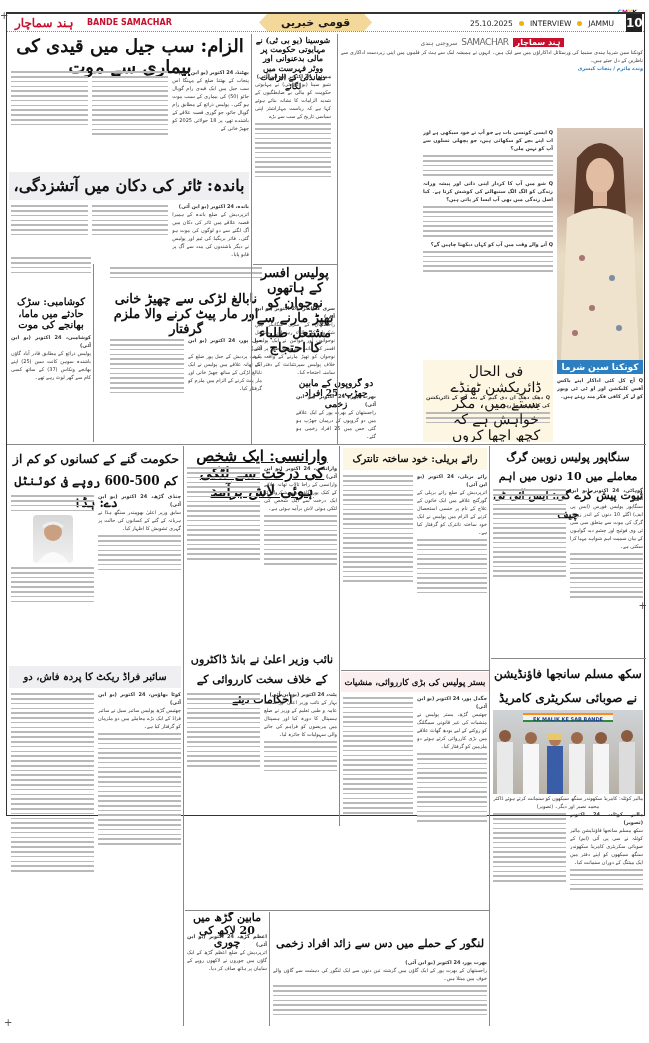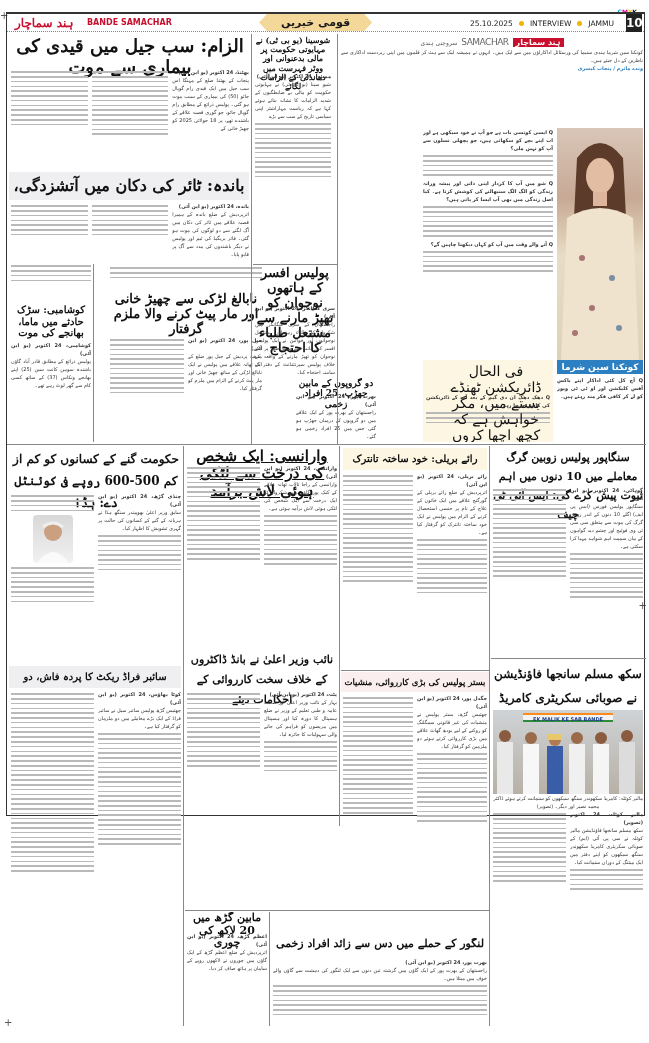--- a/index.html
+++ b/index.html
@@ -127,21 +127,21 @@
             <div class="textline"></div>
             <div class="textline"></div>
             <div class="textline"></div>
             <div class="textline"></div>
             <div class="textline"></div>
             <div class="textline"></div>
           </div>
       </div>
     </div>
 
-    <div class="art" style="left:4px;top:248px;width:80px;height:178px;">
+    <div class="art" style="left:4px;top:240px;width:80px;height:178px;">
       <div class="cols" style="height:40px;">
           <div class="col">
             <div class="textline"></div>
             <div class="textline"></div>
             <div class="textline"></div>
             <div class="textline"></div>
           </div>
         </div>
       <div class="hl" style="font-size:10px;margin:2px 0;">کوشامبی: سڑک حادثے میں ماما، بھانجے کی موت</div>
       <div class="col" style="height:108px;">

